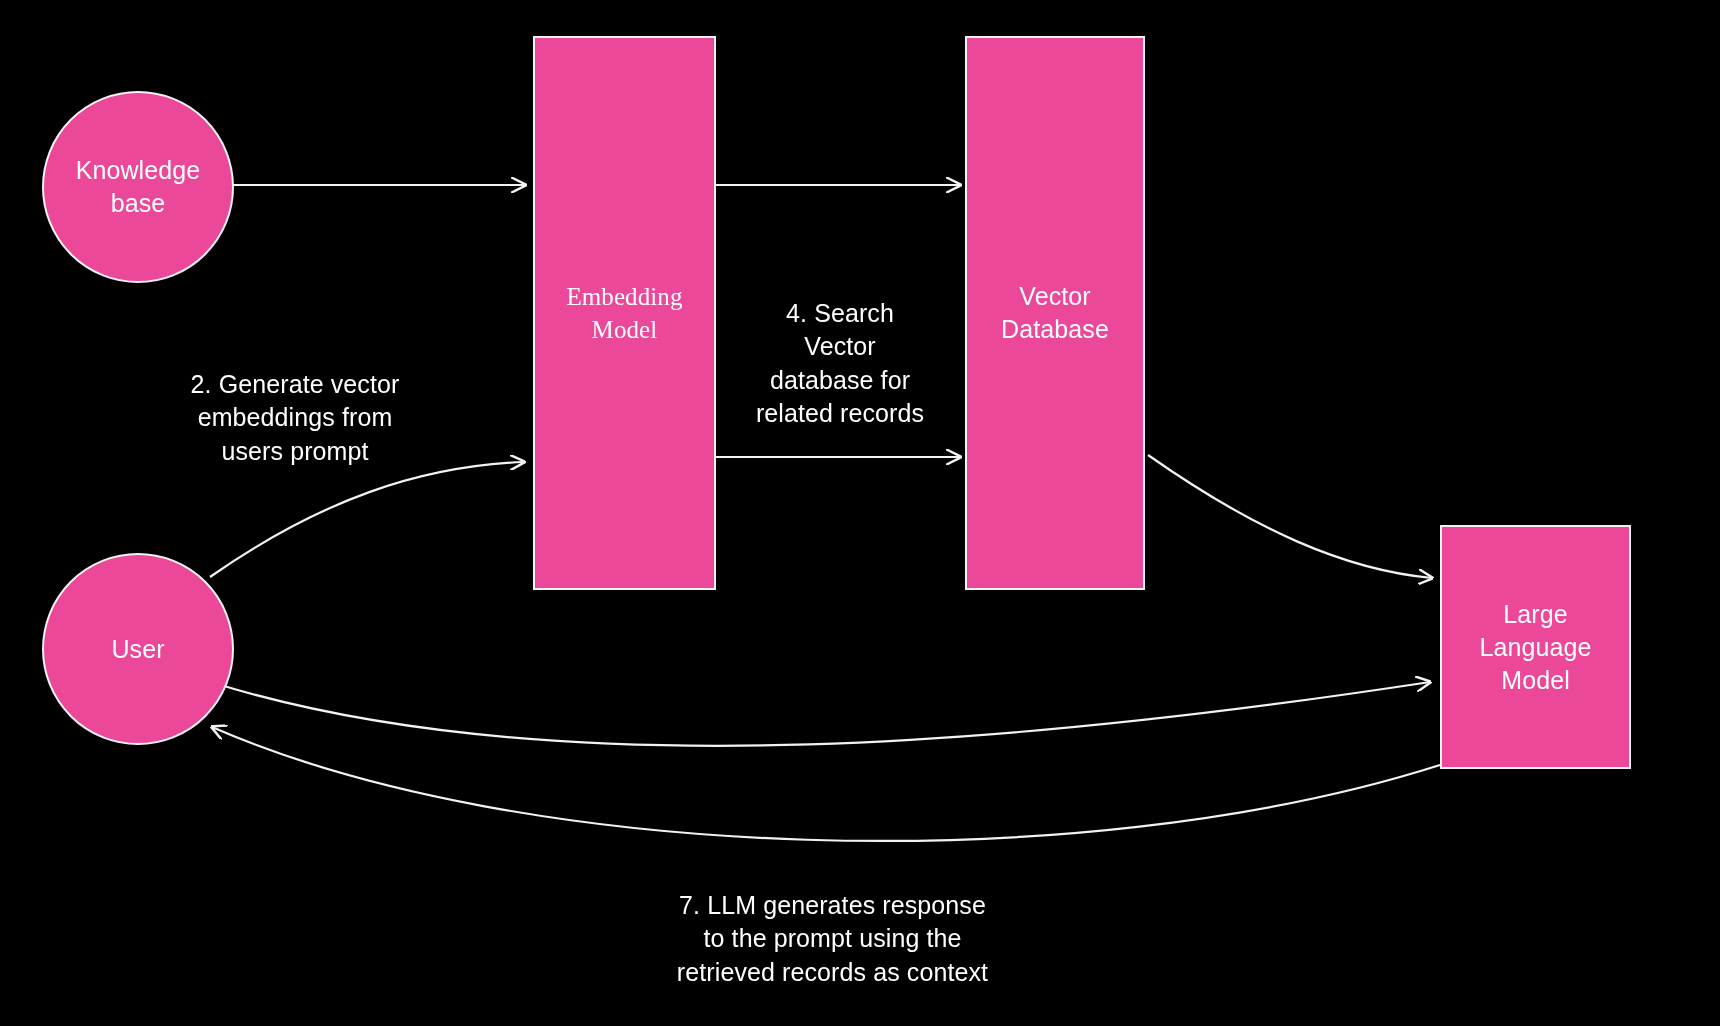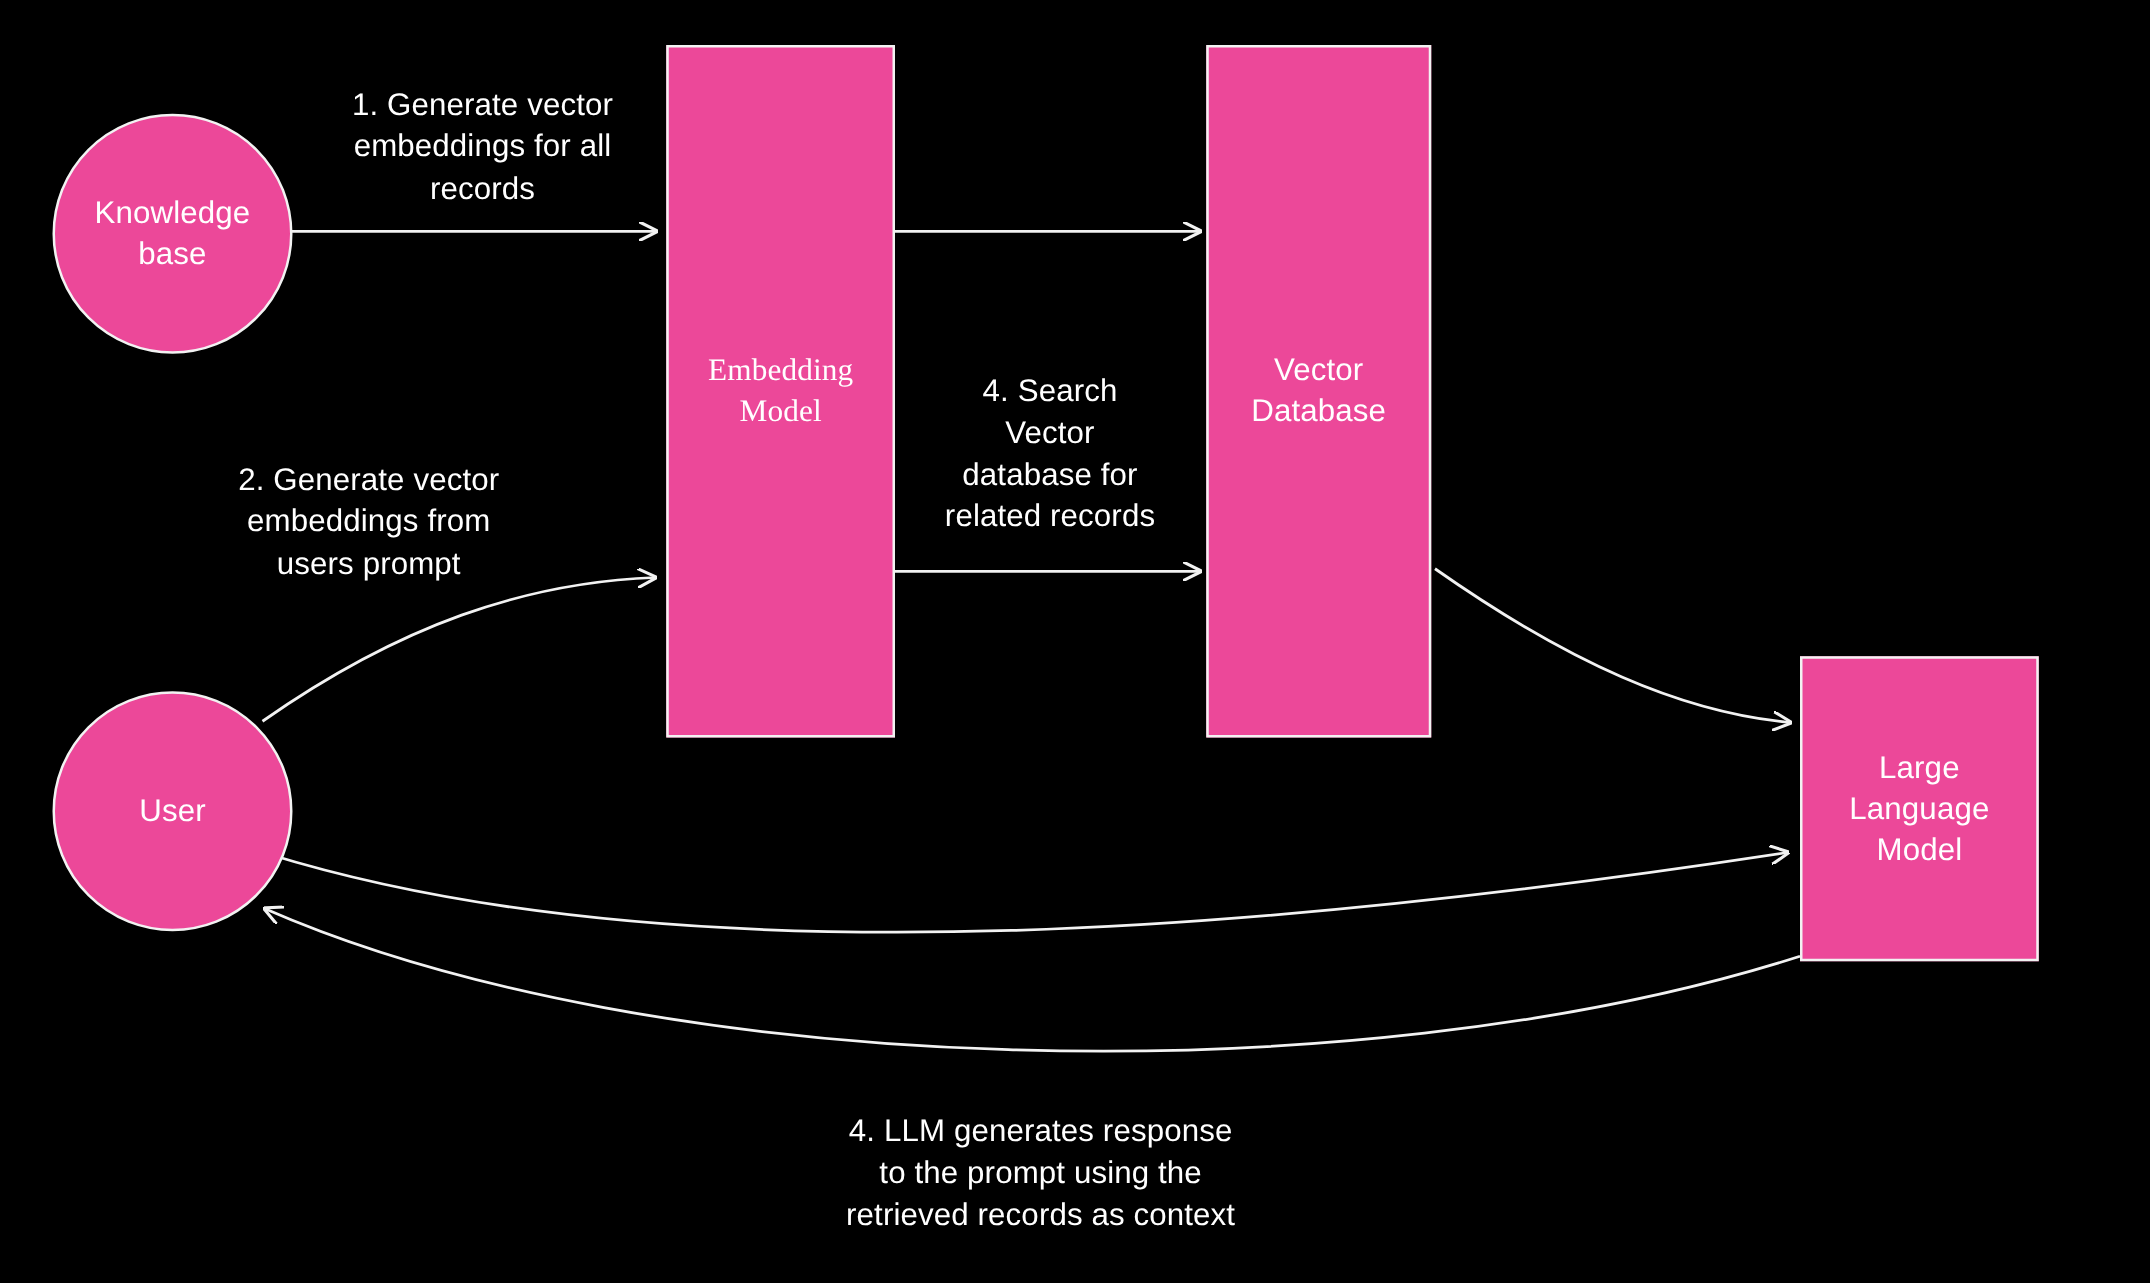--- a/index.html
+++ b/index.html
@@ -101,32 +101,29 @@
 
   <div class="node circle" style="left:42px; top:553px; width:192px; height:192px;">
     <span class="node-label">User</span>
   </div>
 
   <div class="node" style="left:1440px; top:525px; width:191px; height:244px;">
     <span class="node-label">Large Language
 Model</span>
   </div>
 
-  <div class="edge-label" style="left:236px; top:68px; width:300px;">1. Generate vector
-embeddings for all
-records</div>
 
 
   <div class="edge-label" style="left:170px; top:368px; width:250px;">2. Generate vector
 embeddings from
 users prompt</div>
 
   <div class="edge-label" style="left:722px; top:297px; width:236px;">4. Search
 Vector
 database for
 related records</div>
 
 
-  <div class="edge-label" style="left:660px; top:889px; width:345px;">4. LLM generates response
+  <div class="edge-label" style="left:660px; top:889px; width:345px;">7. LLM generates response
 to the prompt using the
 retrieved records as context</div>
 
 </div>
 
 </body></html>

